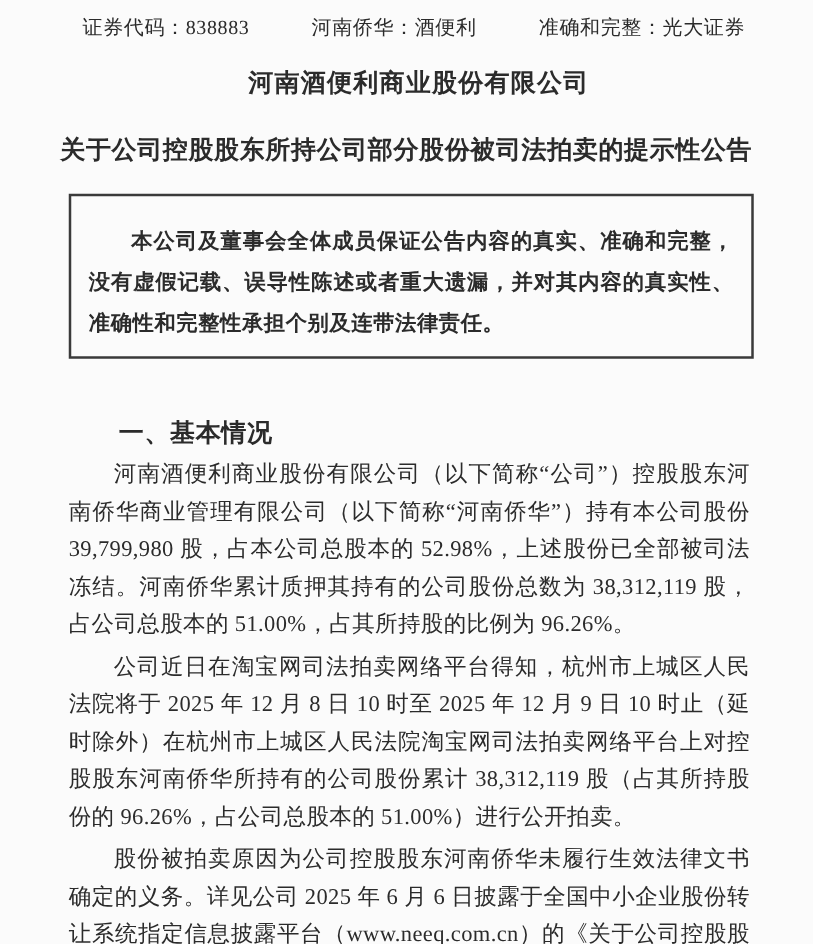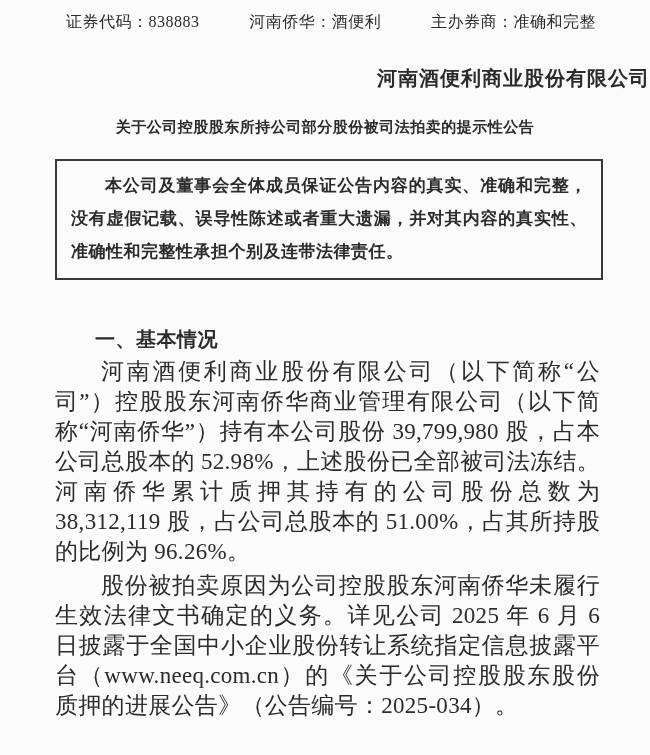--- a/index.html
+++ b/index.html
@@ -24,38 +24,38 @@
   .doc-header {
     display: flex;
     justify-content: space-between;
     align-items: baseline;
     padding: 2px 54px 0 66px;
     font-size: 16px;
     letter-spacing: 0.5px;
     white-space: nowrap;
   }
   .doc-title {
-    margin: 32px 0 0 0;
-    text-align: right;
+    margin: 20px 0 0 0;
+    text-align: center;
     font-size: 20px;
     font-weight: bold;
     letter-spacing: 1px;
     padding-left: 20px;
   }
   .doc-subtitle {
     margin: 26px 0 0 0;
     text-align: center;
-    font-size: 15px;
+    font-size: 20px;
     font-weight: bold;
     letter-spacing: 0.5px;
   }
   .disclaimer-box {
     margin: 22px 47px 0 55px;
     border: 2px solid #3a3a3a;
-    padding: 8px 14px 10px 14px;
+    padding: 19px 14px 10px 14px;
     box-sizing: border-box;
   }
   .disclaimer-box p {
     margin: 0;
     font-size: 17px;
     font-weight: bold;
     line-height: 33px;
     text-align: justify;
     text-indent: 2em;
     letter-spacing: 0.5px;
@@ -65,46 +65,47 @@
     font-size: 20px;
     font-weight: bold;
     text-indent: 2em;
     letter-spacing: 0.5px;
   }
   .body-text {
     margin: 0 50px 0 55px;
   }
   .body-text p {
     margin: 4px 0 0 0;
-    font-size: 23px;
+    font-size: 18px;
     line-height: 30px;
     text-align: justify;
     text-indent: 2em;
     letter-spacing: 0.3px;
   }
 </style>
 </head>
 <body>
 
 <div class="page">
 
   <div class="doc-header">
     <span>证券代码：838883</span>
     <span>河南侨华：酒便利</span>
-    <span>主办券商：准确和完整</span>
+    <span>准确和完整：光大证券</span>
   </div>
 
   <h1 class="doc-title">河南酒便利商业股份有限公司</h1>
 
   <h2 class="doc-subtitle">关于公司控股股东所持公司部分股份被司法拍卖的提示性公告</h2>
 
   <div class="disclaimer-box">
     <p>本公司及董事会全体成员保证公告内容的真实、准确和完整，没有虚假记载、误导性陈述或者重大遗漏，并对其内容的真实性、准确性和完整性承担个别及连带法律责任。</p>
   </div>
 
   <h3 class="section-heading">一、基本情况</h3>
 
   <div class="body-text">
     <p>河南酒便利商业股份有限公司（以下简称“公司”）控股股东河南侨华商业管理有限公司（以下简称“河南侨华”）持有本公司股份 39,799,980 股，占本公司总股本的 52.98%，上述股份已全部被司法冻结。河南侨华累计质押其持有的公司股份总数为 38,312,119 股，占公司总股本的 51.00%，占其所持股的比例为 96.26%。</p>
+    <p>公司近日在淘宝网司法拍卖网络平台得知，杭州市上城区人民法院将于 2025 年 12 月 8 日 10 时至 2025 年 12 月 9 日 10 时止（延时除外）在杭州市上城区人民法院淘宝网司法拍卖网络平台上对控股股东河南侨华所持有的公司股份累计 38,312,119 股（占其所持股份的 96.26%，占公司总股本的 51.00%）进行公开拍卖。</p>
     <p>股份被拍卖原因为公司控股股东河南侨华未履行生效法律文书确定的义务。详见公司 2025 年 6 月 6 日披露于全国中小企业股份转让系统指定信息披露平台（www.neeq.com.cn）的《关于公司控股股东股份质押的进展公告》（公告编号：2025-034）。</p>
   </div>
 
 </div>
 
 </body></html>

